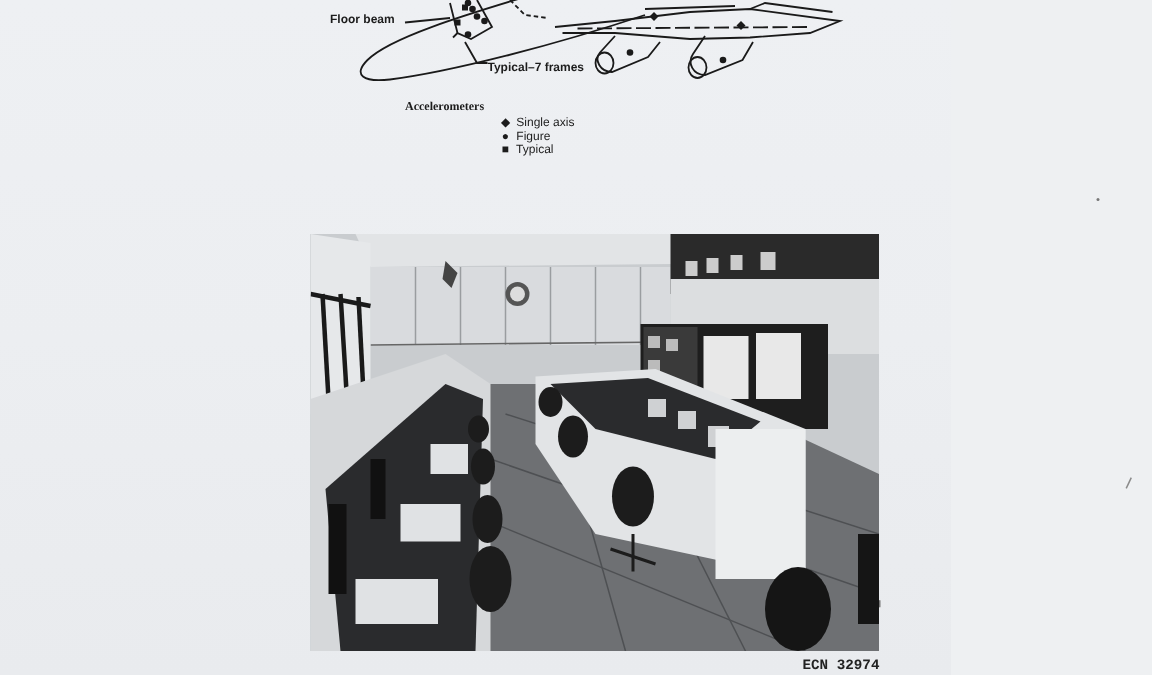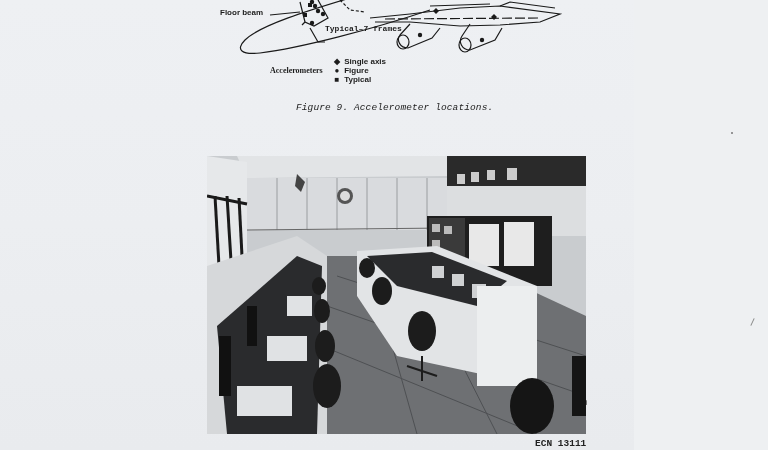--- a/index.html
+++ b/index.html
@@ -10,21 +10,21 @@
     }
     .page {
       position: absolute; left: 0; top: 0; width: 634px; height: 450px;
       background: linear-gradient(180deg, #eef0f3 0%, #eceef1 50%, #e9ebee 100%);
     }
     .figure-drawing { position: absolute; left: 200px; top: 0; width: 380px; height: 90px; }
     .label {
       position: absolute; font-size: 8px; font-weight: bold; color: #1c1c1c;
       font-family: "Liberation Sans", sans-serif; white-space: nowrap;
     }
-    .legend-row { position: absolute; font-size: 8px; font-weight: bold; color: #1c1c1c; white-space: nowrap; }
+    .legend-row { position: absolute; font-size: 8px; font-weight: normal; color: #1c1c1c; white-space: nowrap; margin-top: 20px; }
     .legend-row .glyph { display: inline-block; width: 10px; text-align: center; font-size: 8px; }
     .caption {
       position: absolute; left: 296px; top: 102px;
       font-family: "Liberation Mono", monospace; font-style: italic;
       font-size: 9.5px; color: #222; white-space: nowrap; letter-spacing: 0.1px;
     }
     .photo {
       position: absolute; left: 207px; top: 156px; width: 379px; height: 278px;
       background: #bfc3c6; overflow: hidden;
     }
@@ -78,39 +78,38 @@
         <rect x="108" y="3" width="4" height="4"></rect>
         <path d="M236 8 l3 3 l-3 3 l-3 -3z"></path>
         <path d="M294 14 l3 3 l-3 3 l-3 -3z"></path>
         <circle cx="220" cy="35" r="2.2"></circle>
         <circle cx="282" cy="40" r="2.2"></circle>
       </g>
     </svg>
   </div>
 
   <span class="label" style="left:220px; top:8px;">Floor beam</span>
-  <span class="label" style="left:325px; top:24px;font-family:Liberation Mono, monospace;">Typical–7 frames</span>
+  <span class="label" style="left:325px; top:40px;">Typical–7 frames</span>
 
   <div>
     <span class="label" style="left:270px; top:66px;font-family:Liberation Serif, serif;">Accelerometers</span>
     <div class="legend-row" style="left:332px; top:57px;">
       <span class="glyph">◆</span>
       <span>Single axis</span>
     </div>
     <div class="legend-row" style="left:332px; top:66px;">
       <span class="glyph">●</span>
       <span>Figure</span>
     </div>
     <div class="legend-row" style="left:332px; top:75px;">
       <span class="glyph">■</span>
       <span>Typical</span>
     </div>
   </div>
 
-  <div class="caption">Figure 9.  Accelerometer locations.</div>
 
   <div class="photo">
     <svg width="379" height="278" viewBox="0 0 379 278">
 
       <rect x="0" y="0" width="379" height="278" fill="#c9cccf"></rect>
       <polygon points="30,0 379,0 379,12 240,20 40,22" fill="#e2e4e6"></polygon>
       <rect x="40" y="22" width="200" height="52" fill="#d9dbde"></rect>
       <g stroke="#9a9da0" stroke-width="1">
         <line x1="70" y1="22" x2="70" y2="74"></line>
           <line x1="100" y1="22" x2="100" y2="74"></line>
@@ -197,18 +196,18 @@
       <g stroke="#1c1c1c" stroke-width="2">
           <line x1="200" y1="210" x2="230" y2="220"></line>
           <line x1="215" y1="200" x2="215" y2="225"></line>
         </g>
 
       <ellipse cx="325" cy="250" rx="22" ry="28" fill="#151515"></ellipse>
       <rect x="365" y="200" width="14" height="60" fill="#151515"></rect>
     </svg>
   </div>
 
-  <div class="ecn">ECN 13111</div>
+  <div class="ecn">ECN 32974</div>
 
   <span class="speck" style="left:731px; top:132px;"></span>
   <span class="scratch" style="left:752px; top:318px;"></span>
   <span class="speck" style="left:586px; top:400px; width:1px; height:5px;"></span>
 </div>
 
 </body></html>

